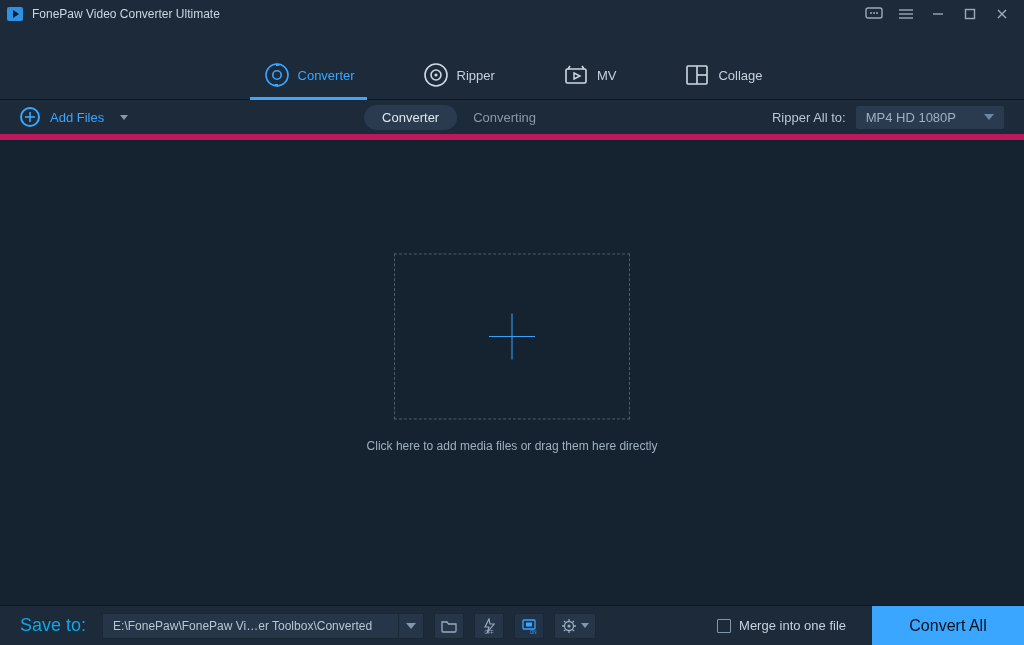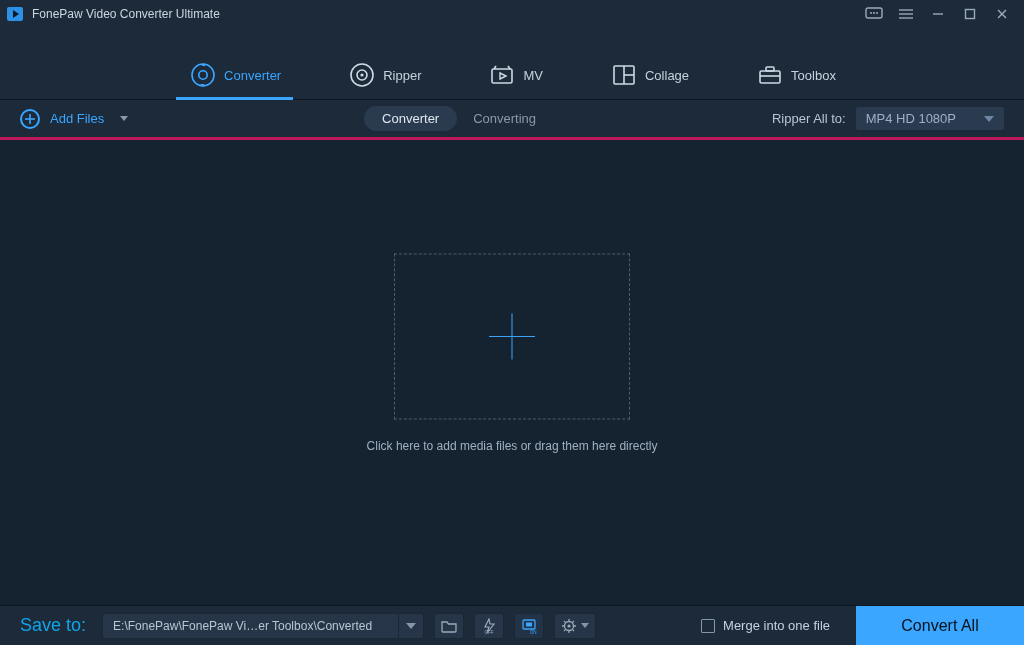--- a/index.html
+++ b/index.html
@@ -11,21 +11,21 @@
   .titlebar .spacer{flex:1}
   .win-btn{width:32px;height:26px;display:flex;align-items:center;justify-content:center;color:#9aa8b8}
   .win-btn svg{pointer-events:none}
   
   .topnav{height:72px;display:flex;align-items:flex-end;justify-content:center;gap:66px;border-bottom:1px solid #0e1722;background:#1c2a3a}
   .navitem{display:flex;flex-direction:row;align-items:center;gap:6px;padding-bottom:10px;position:relative;color:#c7d1de;font-size:13px}
   .navitem .icon{height:28px;display:flex;align-items:center;justify-content:center}
   .navitem.active{color:#3aa6ff}
   .navitem.active::after{content:"";position:absolute;bottom:-1px;left:-12px;right:-12px;height:3px;background:#3aa6ff}
   
-  .toolbar{height:40px;display:flex;align-items:center;padding:0 20px;background:#1c2a3a;border-bottom:3px solid #be185d}
+  .toolbar{height:40px;display:flex;align-items:center;padding:0 20px;background:#1c2a3a;border-bottom:6px solid #be185d}
   .add-files{display:flex;align-items:center;gap:10px;color:#3aa6ff;font-size:13px}
   .add-plus{width:20px;height:20px;border:2px solid #3aa6ff;border-radius:50%;display:flex;align-items:center;justify-content:center;color:#3aa6ff;font-size:16px;line-height:1}
   .caret{width:0;height:0;border-left:4px solid transparent;border-right:4px solid transparent;border-top:5px solid #8a99aa;margin-left:6px}
   .seg{margin-left:auto;margin-right:auto;display:flex;align-items:center;gap:16px}
   .seg .pill{background:#2a3b50;border-radius:14px;padding:5px 18px;color:#dfe7f0;font-size:13px}
   .seg .plain{color:#8a99aa;font-size:13px}
   .convert-all-to{display:flex;align-items:center;gap:10px;font-size:13px;color:#b9c5d3}
   .format-select{background:#2a3b50;border-radius:2px;padding:4px 10px;display:flex;align-items:center;gap:28px;color:#9db0c4;font-size:13px}
   .format-select .tri{width:0;height:0;border-left:5px solid transparent;border-right:5px solid transparent;border-top:6px solid #6f87a1}
   
@@ -39,21 +39,21 @@
   
   .bottombar{height:40px;background:#1c2a3a;display:flex;align-items:center;padding:0 0 0 20px;border-top:1px solid #0e1722}
   .bottombar .label{font-size:18px;color:#0ea5e9;margin-right:16px}
   .pathbox{display:flex;align-items:center}
   .pathbox .path{background:#263548;border:1px solid #1a2735;border-right:none;height:26px;line-height:24px;padding:0 10px;font-size:12px;color:#b9c5d3;min-width:296px;border-radius:2px 0 0 2px}
   .pathbox .dd{background:#263548;border:1px solid #1a2735;height:26px;width:26px;display:flex;align-items:center;justify-content:center;border-radius:0 2px 2px 0}
   .tool-btn{width:30px;height:26px;margin-left:10px;background:#263548;border:1px solid #1a2735;border-radius:2px;display:flex;align-items:center;justify-content:center;color:#9ab}
   .tool-btn.gpu{background:#223247}
   .merge{margin-left:auto;display:flex;align-items:center;gap:8px;font-size:13px;color:#c6d1de;margin-right:26px}
   .merge .box{width:14px;height:14px;border:1.5px solid #8296ac;border-radius:1px}
-  .go{height:40px;width:168px;background:#3aa6ff;color:#07111c;font-size:16px;display:flex;align-items:center;justify-content:center}
+  .go{height:40px;width:152px;background:#3aa6ff;color:#07111c;font-size:16px;display:flex;align-items:center;justify-content:center}
   [data-interactable="true"]{cursor:pointer}
 </style>
 </head>
 <body>
 
 <div class="titlebar" data-interactable="false">
   <span class="logo" data-interactable="false">
     <svg width="18" height="18" viewBox="0 0 18 18">
         <rect x="1" y="2" width="16" height="14" rx="2" fill="#2d92e6"></rect>
         <polygon points="7,5 7,13 13,9" fill="#0e1b28"></polygon>
@@ -129,30 +129,20 @@
   </div>
   <div class="navitem" data-interactable="true">
     <span class="icon" data-interactable="false">
       <svg width="30" height="30" viewBox="0 0 30 30">
           <rect x="5" y="6" width="20" height="18" rx="1" fill="none" stroke="#cfd9e4" stroke-width="1.6"></rect>
           <line x1="15" y1="6" x2="15" y2="24" stroke="#cfd9e4" stroke-width="1.6"></line>
           <line x1="15" y1="15" x2="25" y2="15" stroke="#cfd9e4" stroke-width="1.6"></line>
         </svg>
     </span>
     <span data-interactable="false">Collage</span>
-  </div>
-  <div class="navitem" data-interactable="true">
-    <span class="icon" data-interactable="false">
-      <svg width="30" height="30" viewBox="0 0 30 30">
-          <rect x="5" y="11" width="20" height="12" rx="1.5" fill="none" stroke="#cfd9e4" stroke-width="1.6"></rect>
-          <rect x="11" y="7" width="8" height="4" rx="1" fill="none" stroke="#cfd9e4" stroke-width="1.6"></rect>
-          <line x1="5" y1="16" x2="25" y2="16" stroke="#cfd9e4" stroke-width="1.6"></line>
-        </svg>
-    </span>
-    <span data-interactable="false">Toolbox</span>
   </div>
 </div>
 
 <div class="toolbar" data-interactable="false">
   <div class="add-files" data-interactable="true">
     <span class="add-plus" data-interactable="false">
       <svg width="10" height="10" viewBox="0 0 10 10">
           <line x1="5" y1="0" x2="5" y2="10" stroke="#3aa6ff" stroke-width="1.6"></line>
           <line x1="0" y1="5" x2="10" y2="5" stroke="#3aa6ff" stroke-width="1.6"></line>
         </svg>

